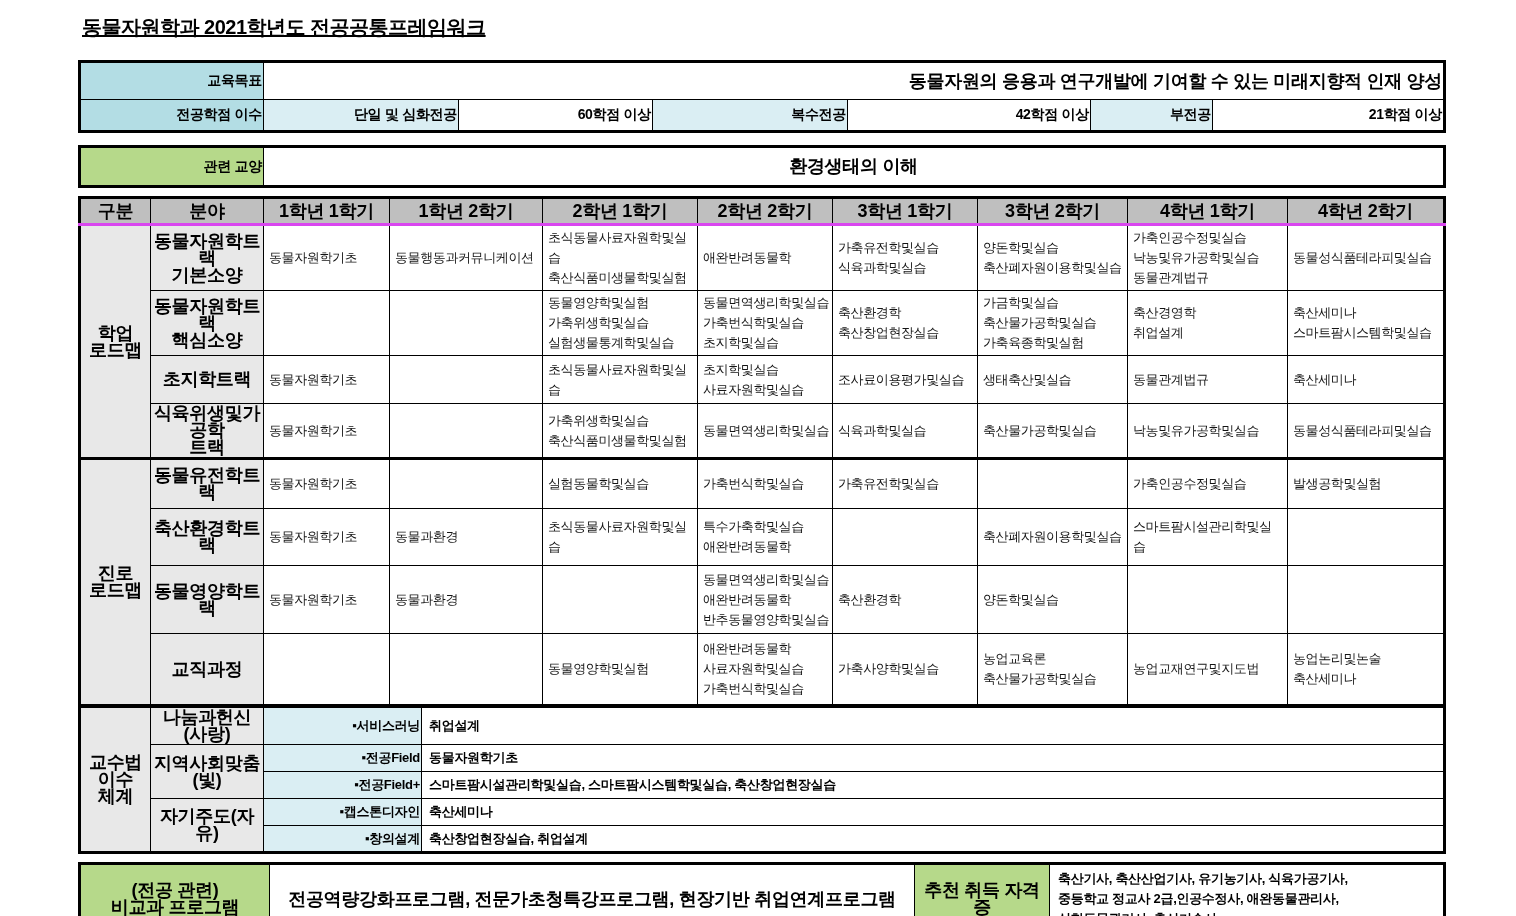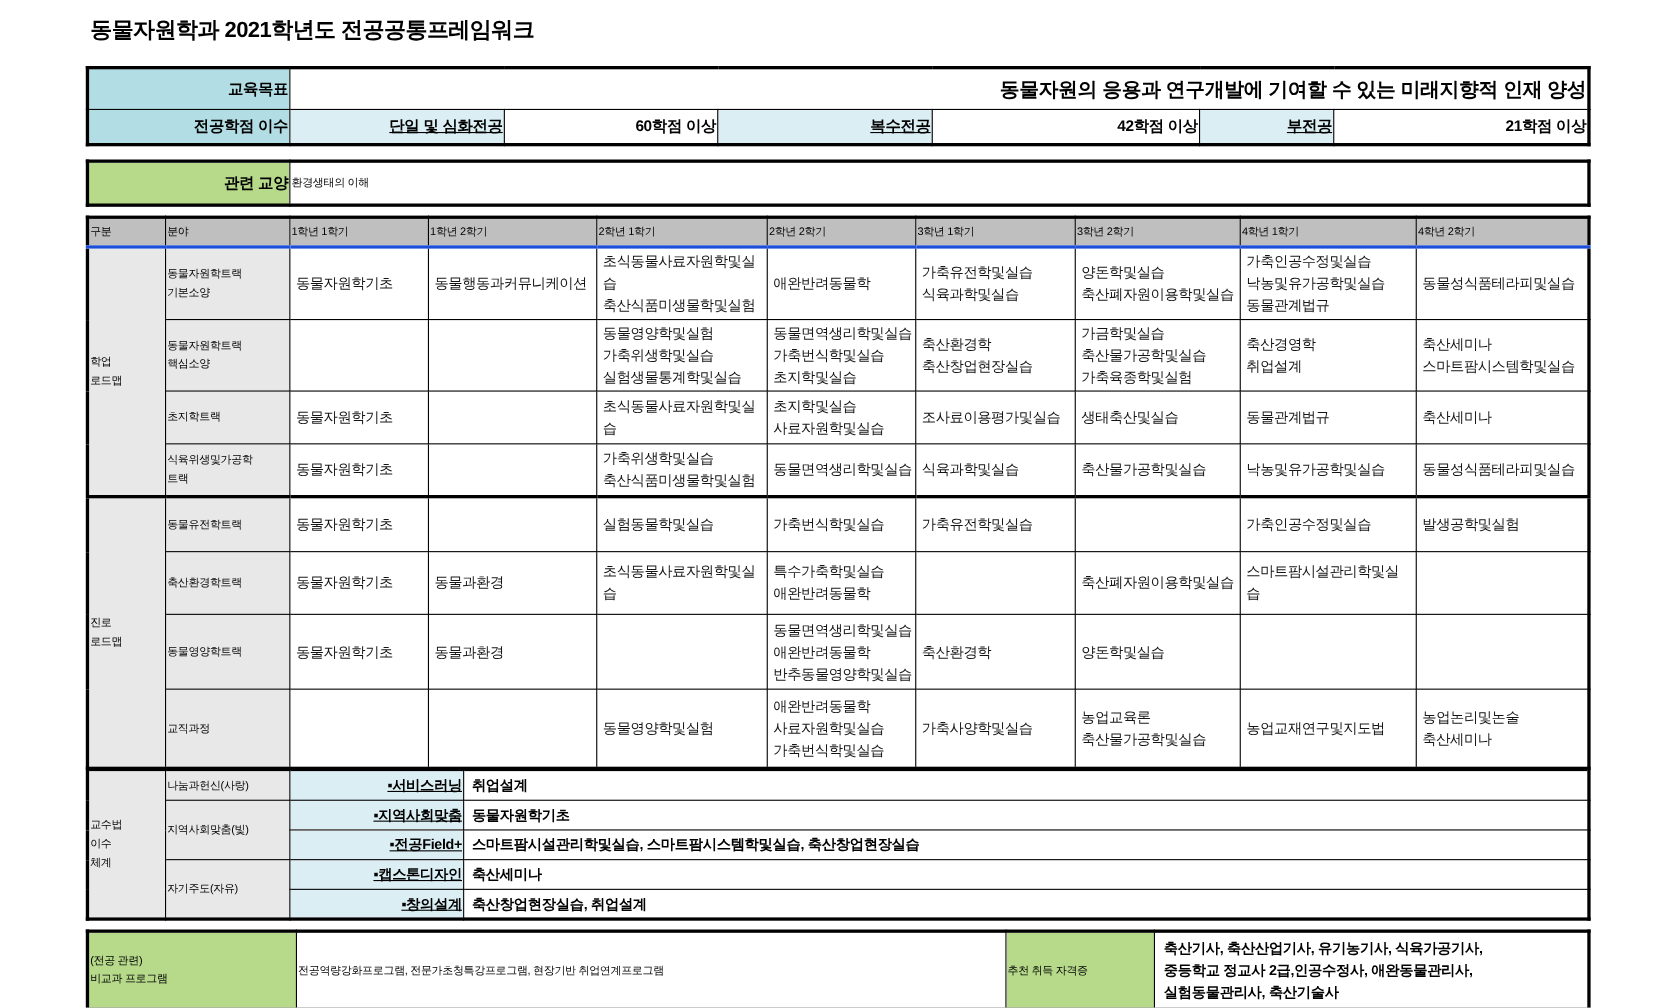--- a/index.html
+++ b/index.html
@@ -4,59 +4,59 @@
 <style>
   html,body { margin:0; padding:0; }
   body {
     width:1516px; height:916px; position:relative; overflow:hidden;
     background:#ffffff;
     font-family:"Liberation Sans","DejaVu Sans",sans-serif;
     color:#000;
   }
   .page-title {
     position:absolute; left:82px; top:14px;
-    font-size:20px; font-weight:bold; letter-spacing:-0.5px;
+    font-size:20px; font-weight:bold; letter-spacing:-0.5px;text-decoration:underline;
   }
   .stack { position:absolute; left:78px; top:60px; width:1365px; }
   table { border-collapse:collapse; table-layout:fixed; width:1365px; }
   td { border:1px solid #000; overflow:hidden; white-space:pre-line; }
 
   .tblA, .tblB, .tblMain, .tblBottom { border:3px solid #000; }
   .tblTeach { border:3px solid #000; border-top:0; }
   .tblA { margin-bottom:12px; }
   .tblB { margin-bottom:8px; }
   .tblBottom { margin-top:8px; }
 
   .teal  { background:#b3dde4; }
-  .cyan  { background:#daeef3;text-decoration:underline; }
+  .cyan  { background:#daeef3; }
   .green { background:#b6d98a; }
   .hdr   { background:#bfbfbf; }
   .gray  { background:#e8e8e8; }
 
   .lbl14 { font-size:14px; font-weight:bold; text-align:right; vertical-align:middle; letter-spacing:-0.3px; }
   .goalv { font-size:18px; }
-  .lbl13 { font-size:10px; font-weight:normal; vertical-align:middle; line-height:17px; letter-spacing:-0.3px; }
+  .lbl13 { font-size:18px; font-weight:bold; text-align:center; vertical-align:middle; line-height:17px; letter-spacing:-0.3px; }
   .course {
     font-size:13px; line-height:20px; padding:2px 3px 2px 5px;
     color:#141414; vertical-align:middle; text-align:left; font-weight:normal;
     letter-spacing:-0.4px;
   }
   .method {
     font-size:13px; font-weight:bold; padding-left:5px;
     text-align:right; vertical-align:middle; letter-spacing:-0.3px;
   }
   .tcourse {
     font-size:13px; font-weight:bold; padding-left:7px;
     text-align:left; vertical-align:middle; letter-spacing:-0.3px;
   }
   .certs {
     font-size:13px; font-weight:bold; padding:4px 8px; line-height:20px;
     text-align:left; vertical-align:middle; letter-spacing:-0.3px;
   }
-  tr.hdrRow td { border-bottom:3px solid #1d4ed8; height:22px; }
+  tr.hdrRow td { border-bottom:3px solid #d946ef; height:22px; }
   tr.secStart td { border-top:3px solid #000; }
 </style>
 </head>
 <body>
 
 <div class="page-title">동물자원학과 2021학년도 전공공통프레임워크</div>
 
 <div class="stack">
 
   <table class="tblA">
@@ -259,21 +259,21 @@
         <tr style="height:27px">
       <td class="gray lbl13" rowspan="5">교수법
 이수
 체계</td>
       <td class="gray lbl13">나눔과헌신(사랑)</td>
       <td class="cyan method">▪서비스러닝</td>
       <td class="tcourse">취업설계</td>
     </tr>
     <tr style="height:27px">
       <td class="gray lbl13" rowspan="2">지역사회맞춤(빛)</td>
-      <td class="cyan method">▪지역사회맞춤</td>
+      <td class="cyan method">▪전공Field</td>
       <td class="tcourse">동물자원학기초</td>
     </tr>
     <tr style="height:27px">
       <td class="cyan method">▪전공Field+</td>
       <td class="tcourse">스마트팜시설관리학및실습, 스마트팜시스템학및실습, 축산창업현장실습</td>
     </tr>
     <tr style="height:27px">
       <td class="gray lbl13" rowspan="2">자기주도(자유)</td>
       <td class="cyan method">▪캡스톤디자인</td>
       <td class="tcourse">축산세미나</td>

